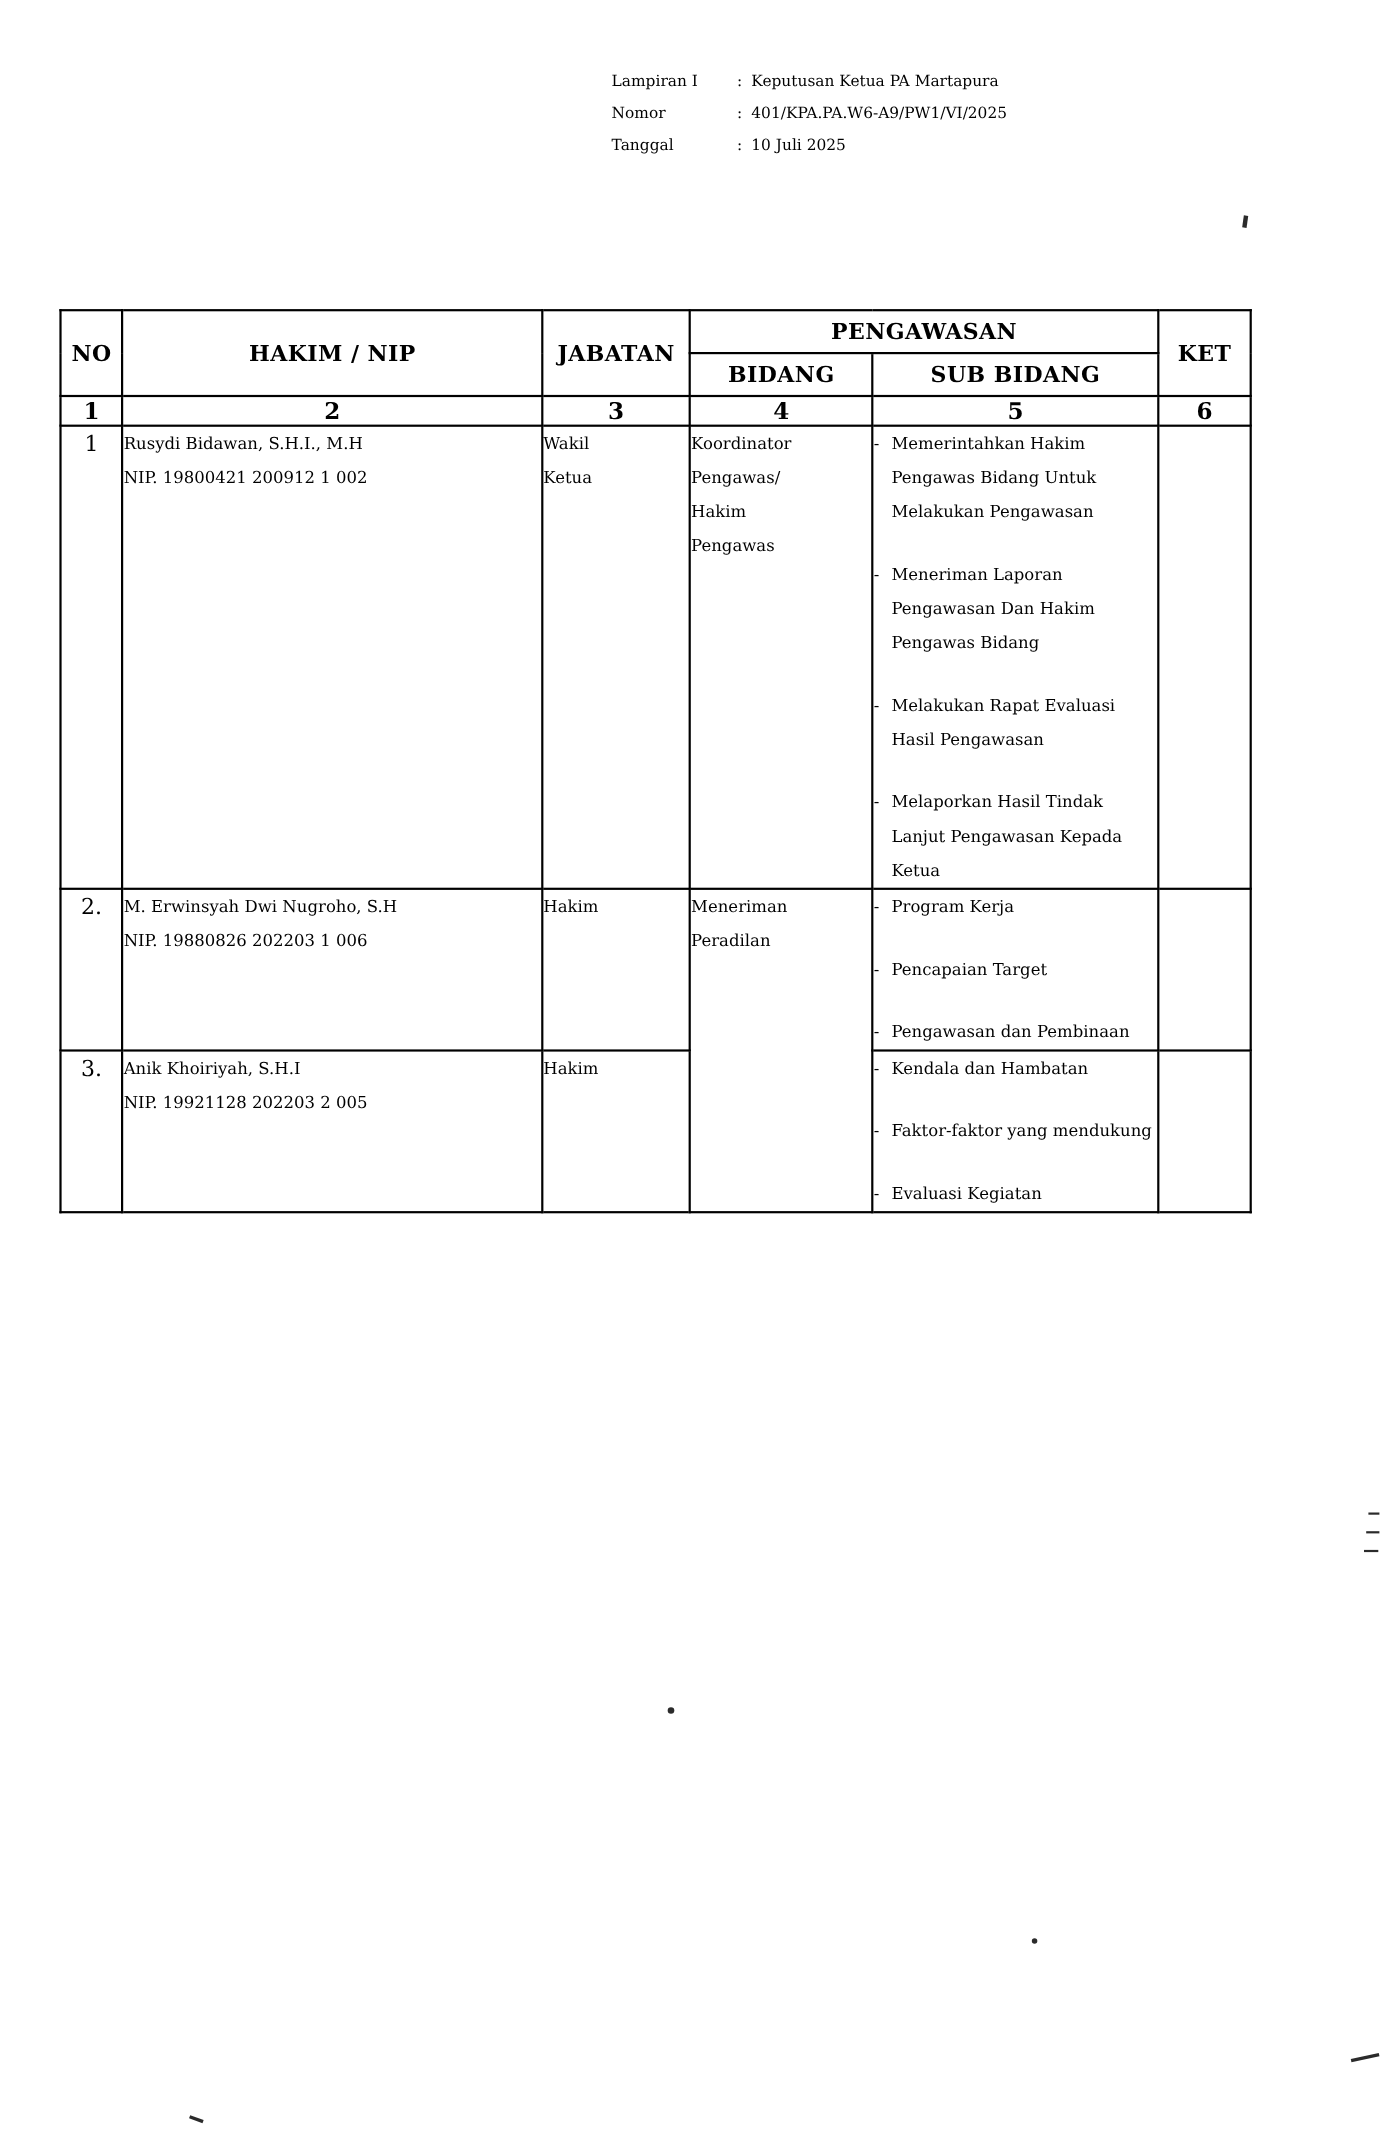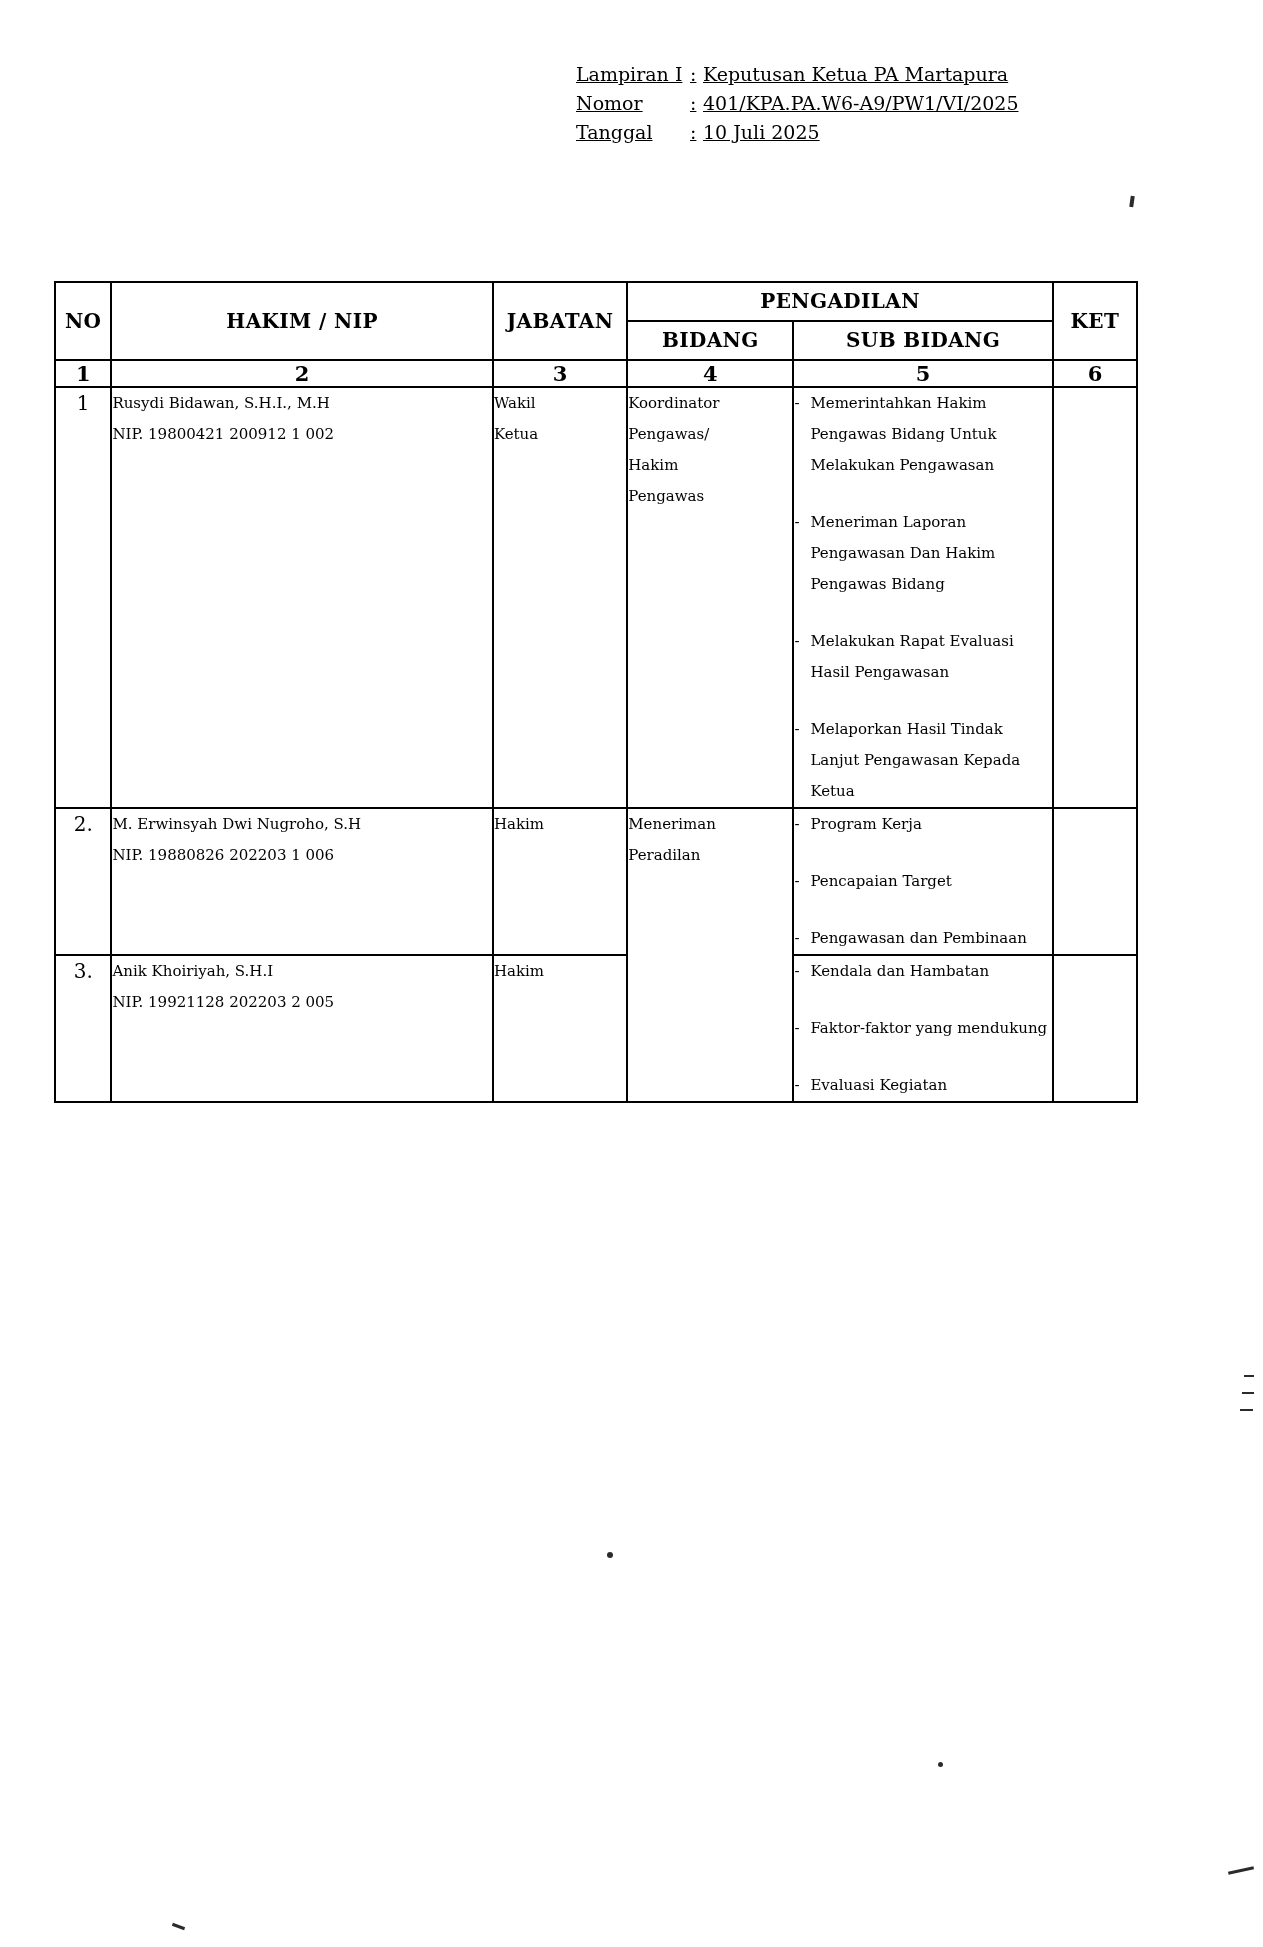--- a/index.html
+++ b/index.html
@@ -18,26 +18,25 @@
 
   .page {
     position: absolute;
     inset: 0;
     background: #fff;
   }
 
   
   .letterhead {
     position: absolute;
-    left: 576px;
+    left: 556px;
     top: 60px;
-    font-size: 19px;
+    font-size: 14px;
     line-height: 29px;
     white-space: nowrap;
-    text-decoration: underline;
   }
   .lh-row {
     display: flex;
   }
   .lh-label {
     width: 114px;
     flex: 0 0 114px;
   }
   .lh-colon {
     width: 13px;
@@ -189,21 +188,21 @@
       <col style="width:131px">
       <col style="width:162px">
       <col style="width:253px">
       <col style="width:82px">
     </colgroup>
     <thead>
       <tr>
         <th rowspan="2">NO</th>
         <th rowspan="2">HAKIM / NIP</th>
         <th rowspan="2">JABATAN</th>
-        <th colspan="2">PENGADILAN</th>
+        <th colspan="2">PENGAWASAN</th>
         <th rowspan="2">KET</th>
       </tr>
       <tr>
         <th>BIDANG</th>
         <th>SUB BIDANG</th>
       </tr>
       <tr>
         <td class="colnum">1</td>
         <td class="colnum">2</td>
         <td class="colnum">3</td>

